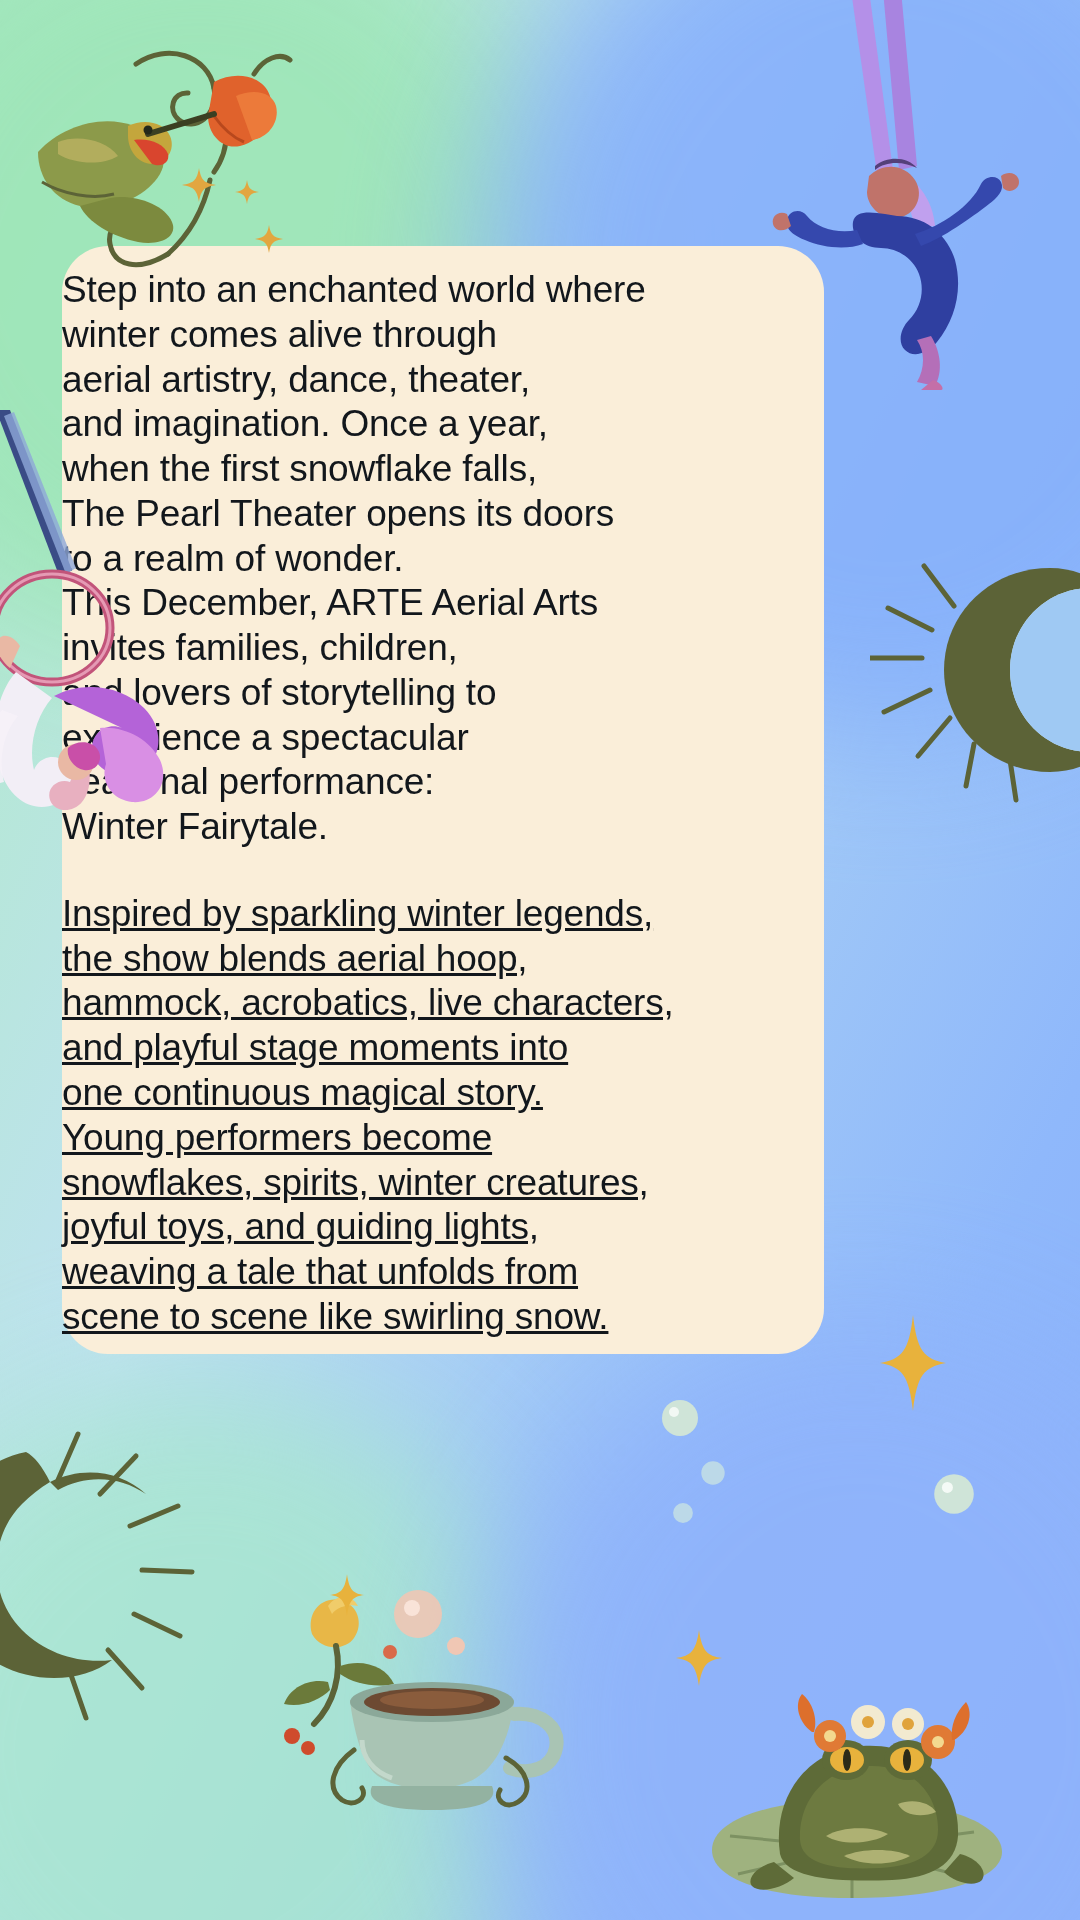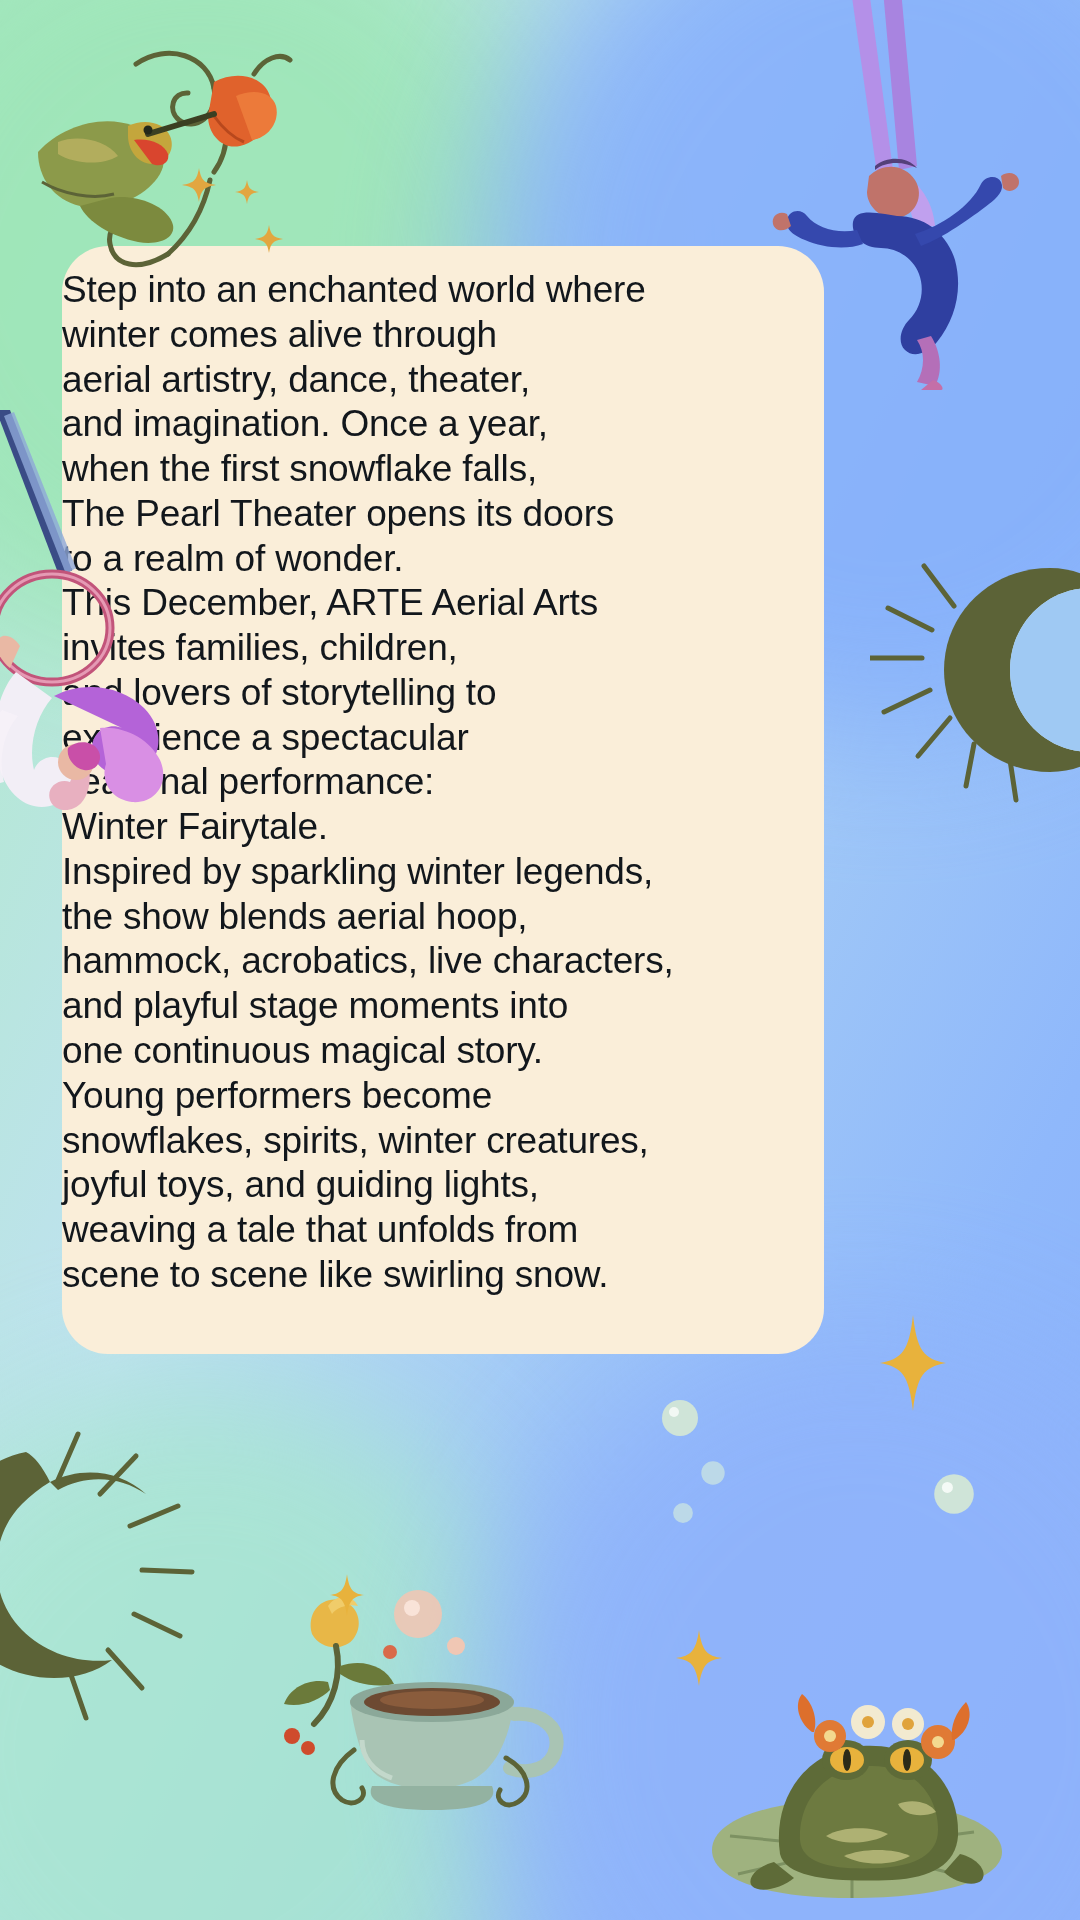--- a/index.html
+++ b/index.html
@@ -68,20 +68,22 @@
     color: #12171c;
     font-size: 37px;
     line-height: 1.21;
     letter-spacing: -0.2px;
     font-weight: 400;
   }
   .para {
     white-space: pre-line;
   }
   .para + .para {
+    margin-top: 42px;
+    text-decoration: underline;
   }
 
   
   .deco {
     position: absolute;
     pointer-events: none;
   }
 
   
   .hummingbird { left: 18px; top: 22px; width: 310px; height: 290px; }

